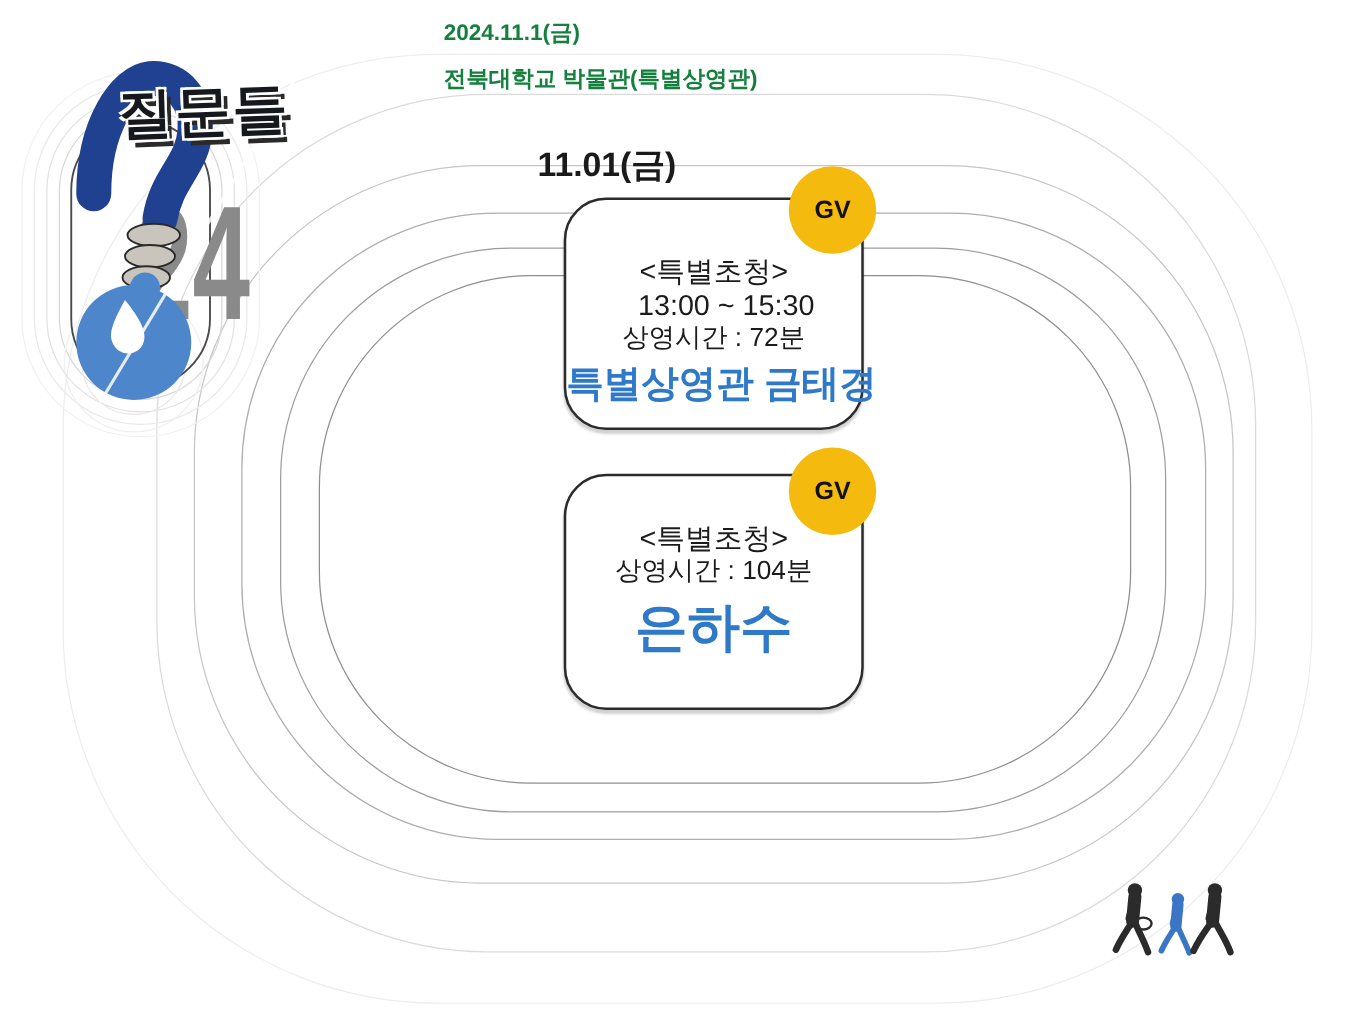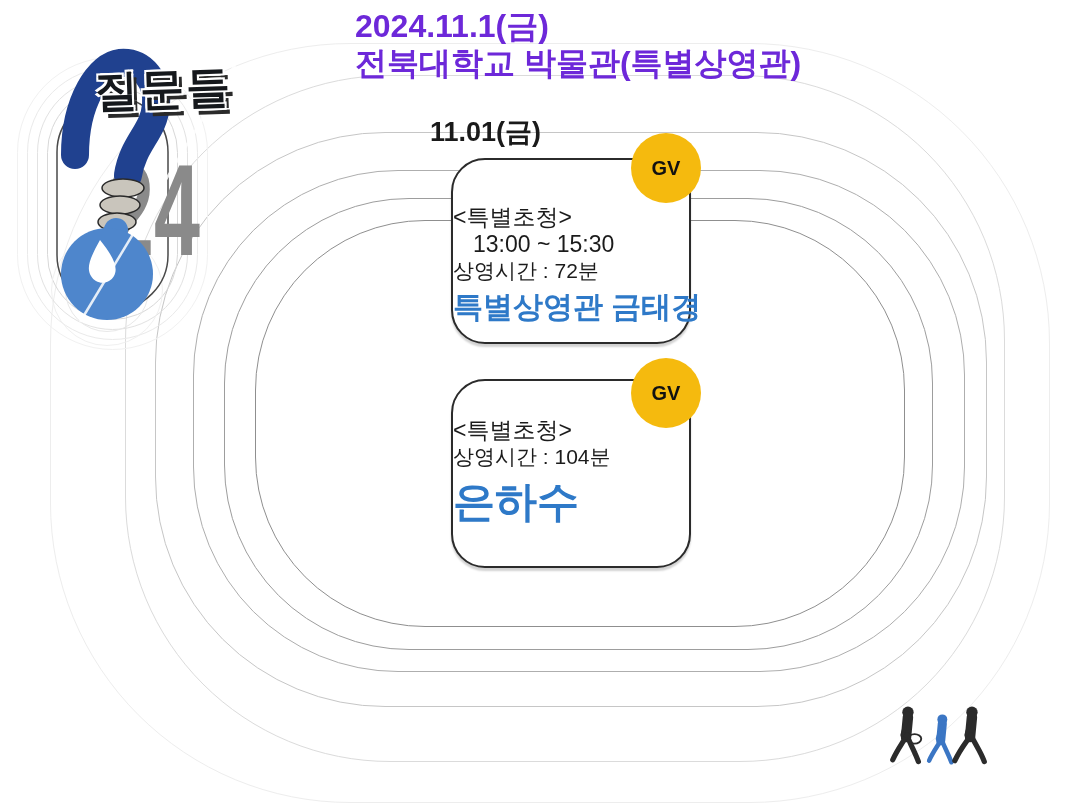--- a/index.html
+++ b/index.html
@@ -42,34 +42,34 @@
     text-shadow:
       -2px -2px 0 #fff, 2px -2px 0 #fff, -2px 2px 0 #fff, 2px 2px 0 #fff,
       5px 6px 0 #2a2a2a;
     white-space:nowrap; transform:rotate(-2deg);
   }
   .logo-svg { position:absolute; left:30px; top:40px; }
 
   
   .header-block {
     position:absolute; left:355px; top:8px;
-    font-size:32px; font-weight:700; color:#6d28d9; line-height:37px;
+    font-size:18px; font-weight:700; color:#15803d; line-height:37px;
     white-space:nowrap;
   }
   .day-label {
     position:absolute; left:430px; top:114px; width:300px; 
     font-size:27px; font-weight:700; color:#1a1a1a; white-space:nowrap;
   }
 
   
   .card {
     position:absolute; left:451px; width:240px;
     background:#ffffff; border:2px solid #2b2b2b; border-radius:34px;
     box-shadow:0 3px 2px rgba(0,0,0,0.18);
-    z-index:5;
+    text-align:center; z-index:5;
   }
   .card1 { top:158px; height:186px; padding-top:44px; }
   .card2 { top:379px; height:189px; padding-top:36px; }
   .card .category { font-size:23px; font-weight:400; color:#1b1b1b; line-height:27px; }
   .card .time     { font-size:23px; font-weight:400; color:#1b1b1b; line-height:27px;padding-left:20px; }
   .card .runtime  { font-size:21px; font-weight:400; color:#1b1b1b; line-height:26px; }
   .card1 .film-title { font-size:30px; font-weight:700; color:#2e79c8; margin-top:3px; white-space:nowrap; }
   .card2 .film-title { font-size:42px; font-weight:700; color:#2e79c8; margin-top:4px; white-space:nowrap; }
   .gv-badge {
     position:absolute; right:-12px; width:70px; height:70px; border-radius:50%;

